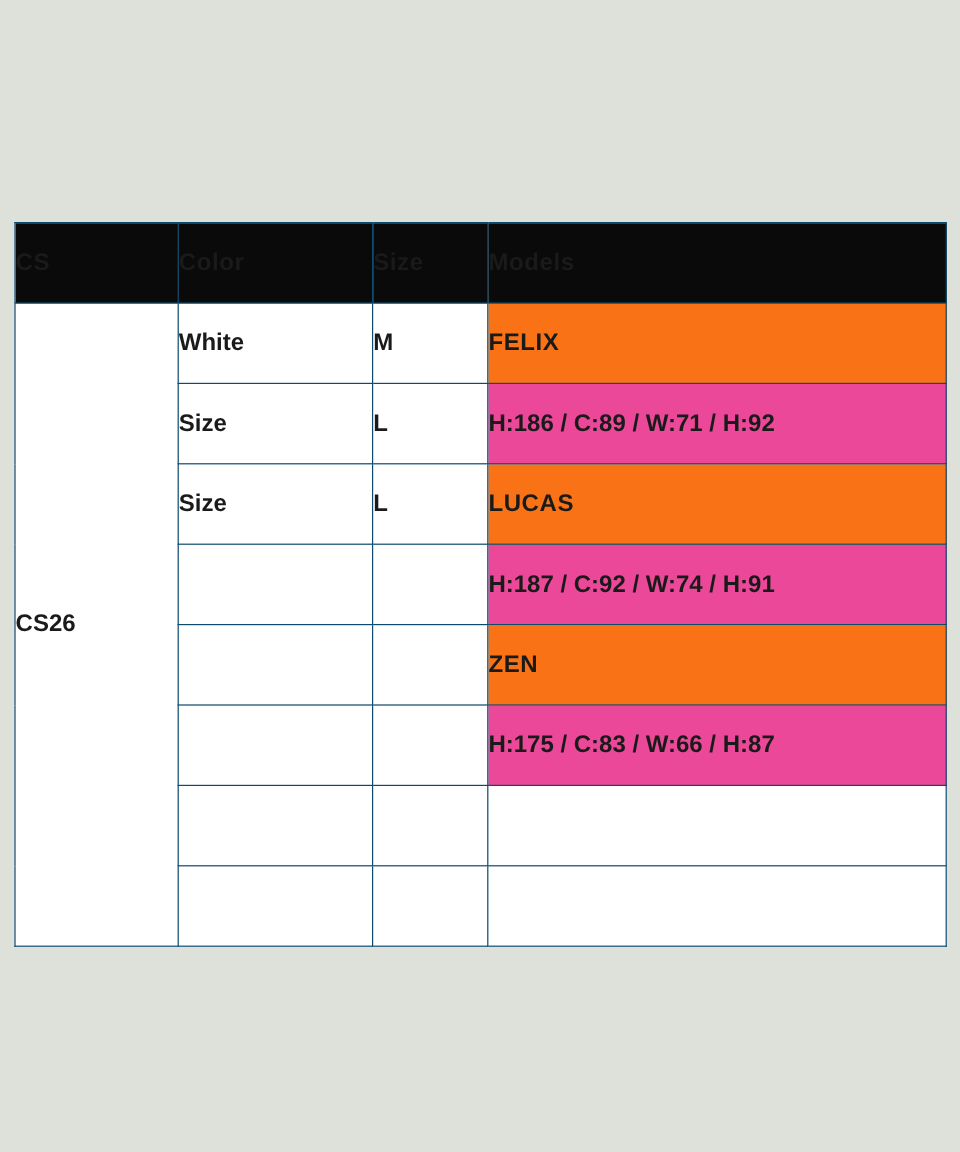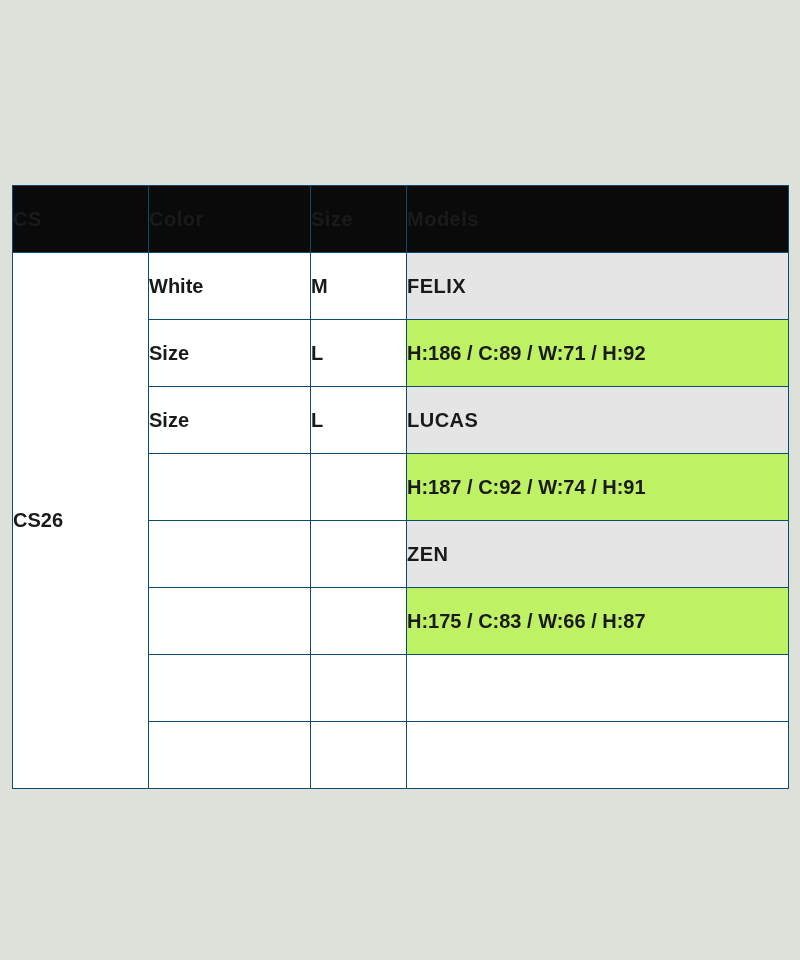--- a/index.html
+++ b/index.html
@@ -63,29 +63,29 @@
     height: 66px;
     font-weight: bold;
     font-size: 20px;
     background: #ffffff;
   }
   td.empty {
     height: 66px;
     background: #ffffff;
   }
   td.model-name {
-    background: #e5e5e5;
+    background: #f97316;
     color: #ffffff;
     font-weight: bold;
     font-size: 20px;
     height: 66px;
     letter-spacing: 0.5px;
   }
   td.model-meas {
-    background: #bef264;
+    background: #ec4899;
     color: #1a1a1a;
     font-weight: bold;
     font-size: 20px;
     height: 66px;
     white-space: nowrap;
   }
 </style>
 </head>
 <body>
 

